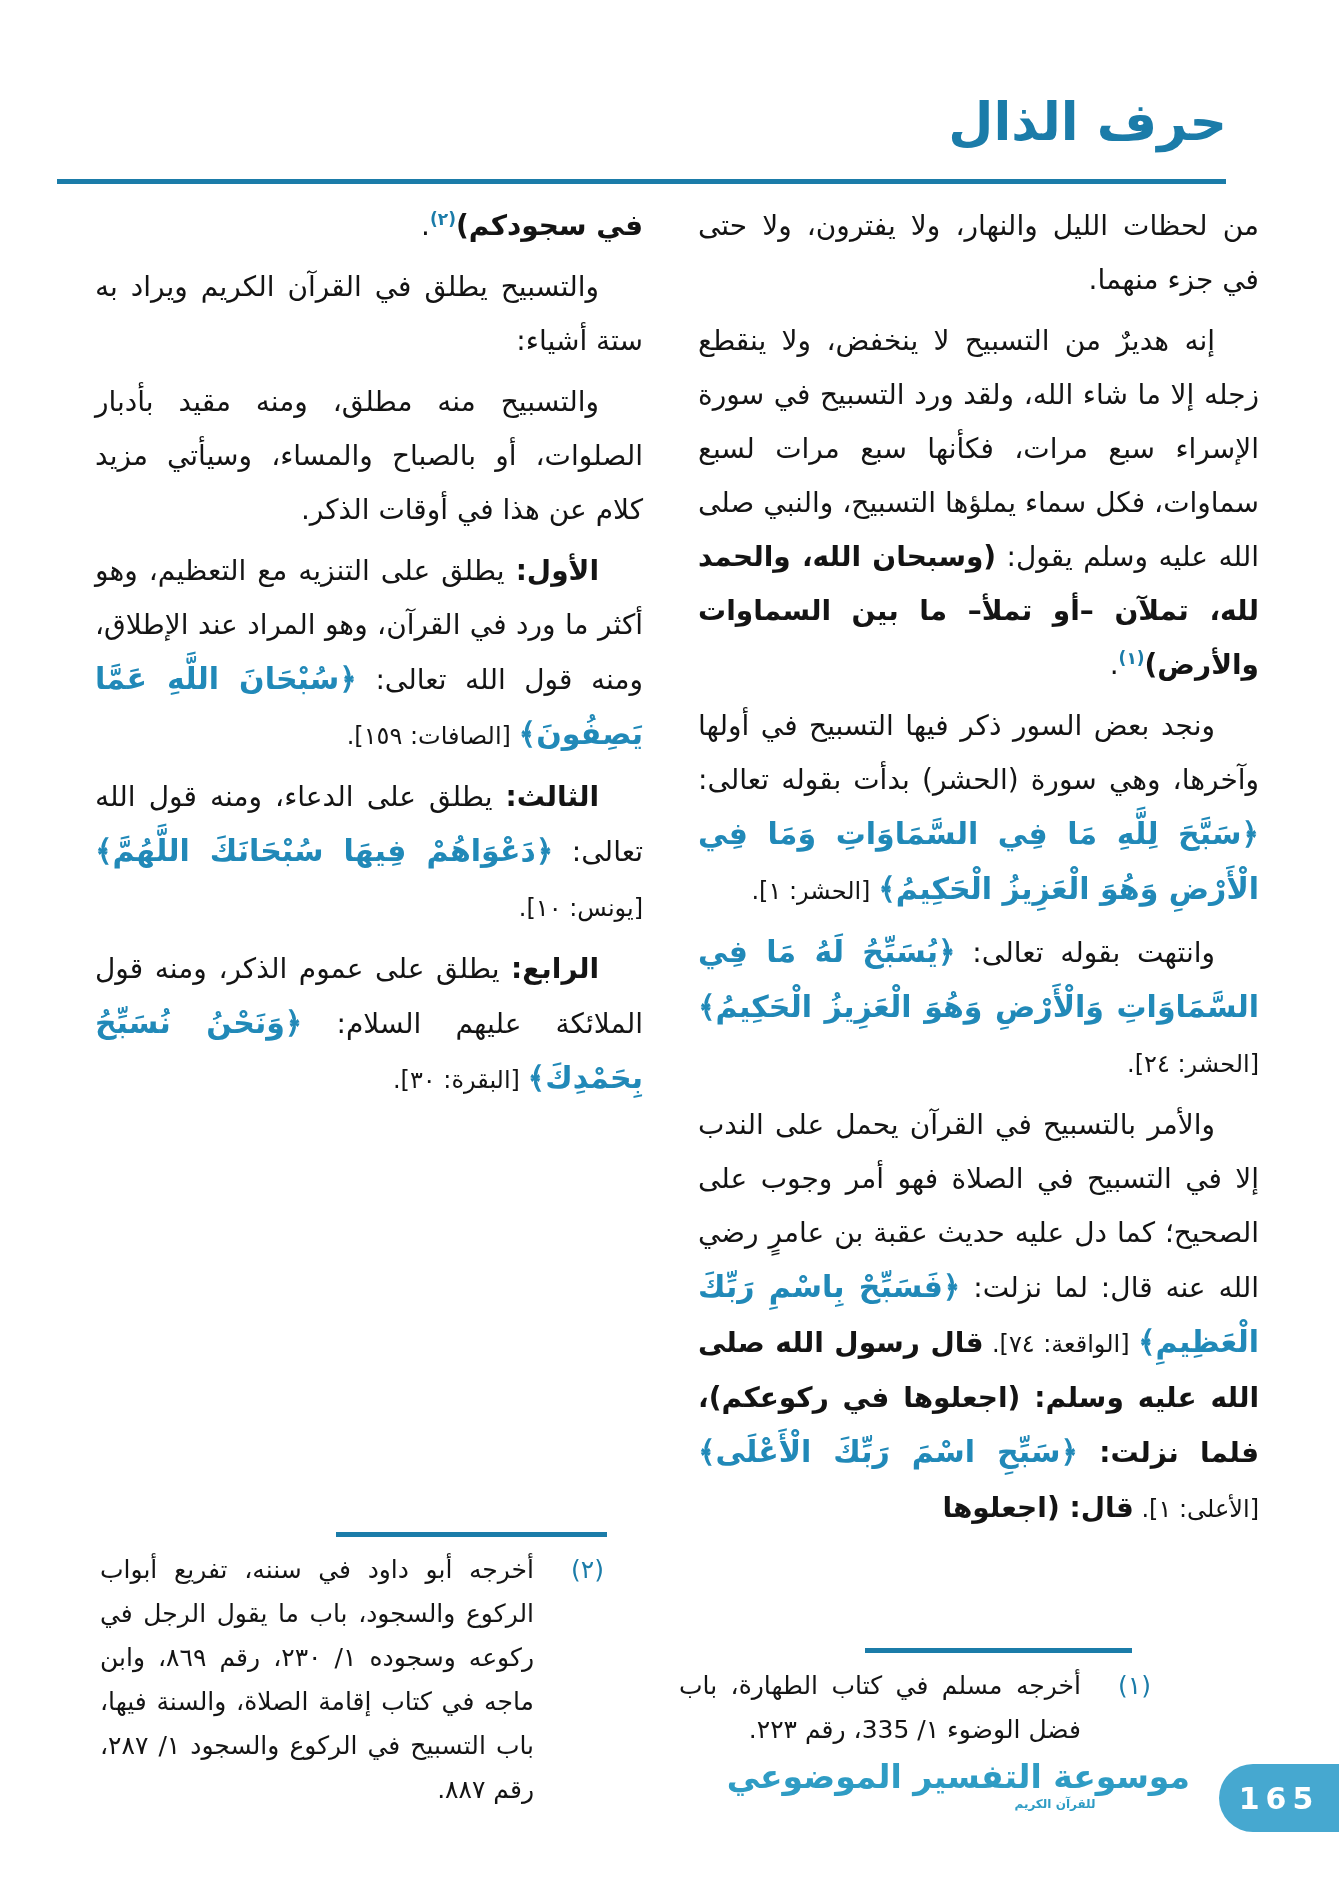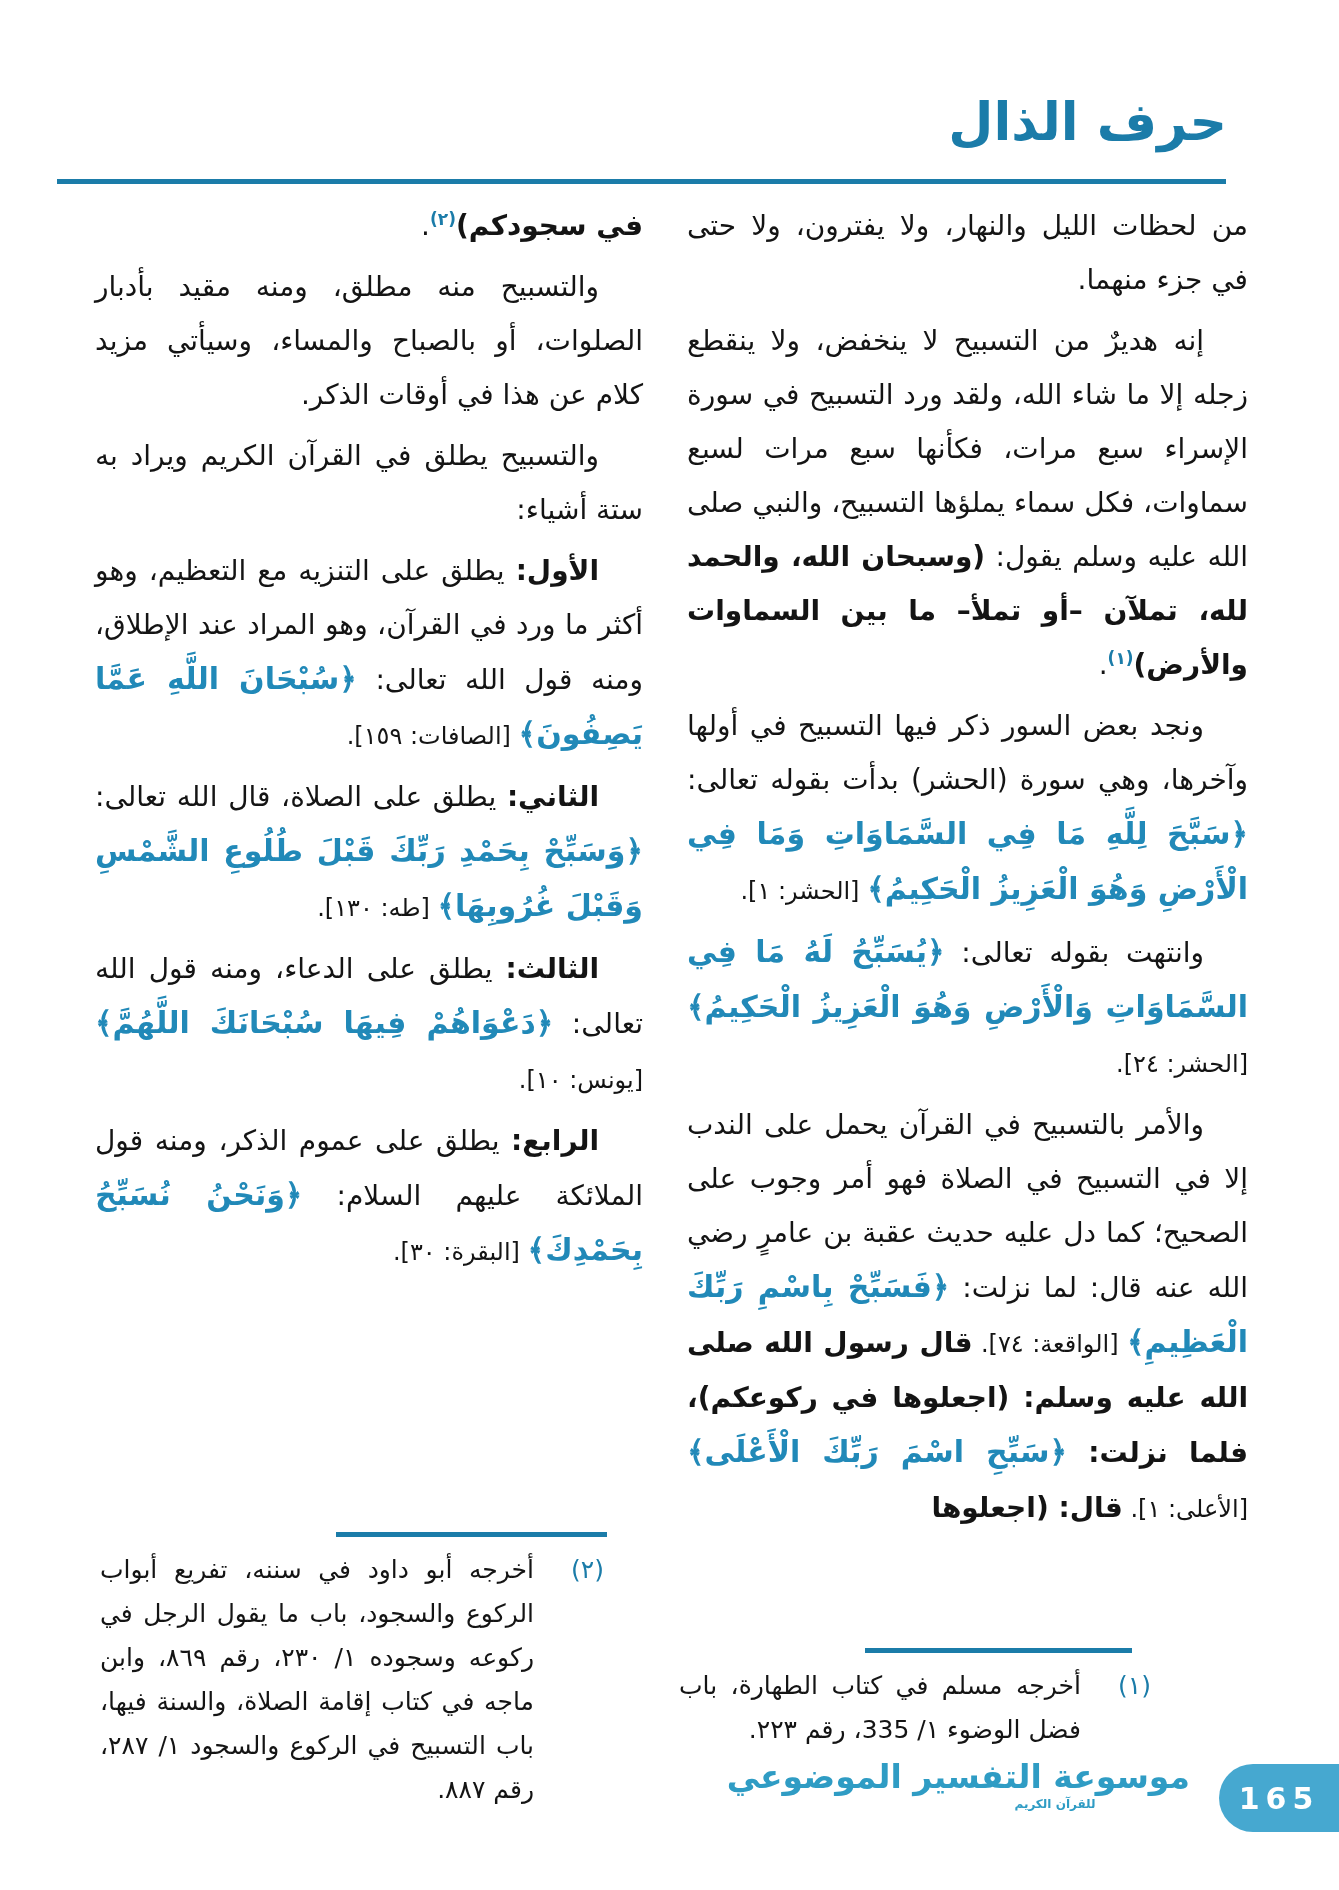--- a/index.html
+++ b/index.html
@@ -31,21 +31,21 @@
     position:absolute;top:179px;right:113px;
     width:1169px;height:5px;background:var(--accent);
   }
   
   .col{
     position:absolute;top:192px;
     text-align:justify;
     font-size:28px;line-height:54px;
     overflow:hidden;
   }
-  .col-right{right:84px;width:575px;height:1445px;}
+  .col-right{right:73px;width:575px;height:1445px;}
   .col-left{right:689px;width:562px;height:1330px;}
   .para{margin:7px;text-align:justify;}
   .para.indent{text-indent:44px;}
   .seg-n{}
   .seg-b{font-weight:bold;}
   .seg-q{color:var(--verse);font-weight:bold;font-size:30px;}
   .seg-r{font-size:24px;}
   .seg-f{color:var(--accent);font-size:17px;vertical-align:super;line-height:0;font-weight:bold;}
   
   .fn-sep{
@@ -94,24 +94,23 @@
   <div class="col col-right">
     <p class="para"><span class="seg-n">من لحظات الليل والنهار، ولا يفترون، ولا حتى في جزء منهما.</span></p>
     <p class="para indent"><span class="seg-n">إنه هديرٌ من التسبيح لا ينخفض، ولا ينقطع زجله إلا ما شاء الله، ولقد ورد التسبيح في سورة الإسراء سبع مرات، فكأنها سبع مرات لسبع سماوات، فكل سماء يملؤها التسبيح، والنبي صلى الله عليه وسلم يقول: </span><span class="seg-b">(وسبحان الله، والحمد لله، تملآن –أو تملأ– ما بين السماوات والأرض)</span><span class="seg-f">(١)</span><span class="seg-n">.</span></p>
     <p class="para indent"><span class="seg-n">ونجد بعض السور ذكر فيها التسبيح في أولها وآخرها، وهي سورة (الحشر) بدأت بقوله تعالى: </span><span class="seg-q">﴿سَبَّحَ لِلَّهِ مَا فِي السَّمَاوَاتِ وَمَا فِي الْأَرْضِ وَهُوَ الْعَزِيزُ الْحَكِيمُ﴾</span><span class="seg-r"> [الحشر: ١].</span></p>
     <p class="para indent"><span class="seg-n">وانتهت بقوله تعالى: </span><span class="seg-q">﴿يُسَبِّحُ لَهُ مَا فِي السَّمَاوَاتِ وَالْأَرْضِ وَهُوَ الْعَزِيزُ الْحَكِيمُ﴾</span><span class="seg-r"> [الحشر: ٢٤].</span></p>
     <p class="para indent"><span class="seg-n">والأمر بالتسبيح في القرآن يحمل على الندب إلا في التسبيح في الصلاة فهو أمر وجوب على الصحيح؛ كما دل عليه حديث عقبة بن عامرٍ رضي الله عنه قال: لما نزلت: </span><span class="seg-q">﴿فَسَبِّحْ بِاسْمِ رَبِّكَ الْعَظِيمِ﴾</span><span class="seg-r"> [الواقعة: ٧٤]. </span><span class="seg-b">قال رسول الله صلى الله عليه وسلم: (اجعلوها في ركوعكم)، فلما نزلت: </span><span class="seg-q">﴿سَبِّحِ اسْمَ رَبِّكَ الْأَعْلَى﴾</span><span class="seg-r"> [الأعلى: ١]. </span><span class="seg-b">قال: (اجعلوها</span></p>
   </div>
 
   <div class="col col-left">
     <p class="para"><span class="seg-b">في سجودكم)</span><span class="seg-f">(٢)</span><span class="seg-n">.</span></p>
+    <p class="para indent"><span class="seg-n">والتسبيح يطلق في القرآن الكريم ويراد به ستة أشياء:</span></p>
     <p class="para indent"><span class="seg-n">والتسبيح منه مطلق، ومنه مقيد بأدبار الصلوات، أو بالصباح والمساء، وسيأتي مزيد كلام عن هذا في أوقات الذكر.</span></p>
-    <p class="para indent"><span class="seg-n">والتسبيح يطلق في القرآن الكريم ويراد به ستة أشياء:</span></p>
     <p class="para indent"><span class="seg-b">الأول:</span><span class="seg-n"> يطلق على التنزيه مع التعظيم، وهو أكثر ما ورد في القرآن، وهو المراد عند الإطلاق، ومنه قول الله تعالى: </span><span class="seg-q">﴿سُبْحَانَ اللَّهِ عَمَّا يَصِفُونَ﴾</span><span class="seg-r"> [الصافات: ١٥٩].</span></p>
-    <p class="para indent"><span class="seg-b">الثاني:</span><span class="seg-n"> يطلق على الصلاة، قال الله تعالى: </span><span class="seg-q">﴿وَسَبِّحْ بِحَمْدِ رَبِّكَ قَبْلَ طُلُوعِ الشَّمْسِ وَقَبْلَ غُرُوبِهَا﴾</span><span class="seg-r"> [طه: ١٣٠].</span></p>
     <p class="para indent"><span class="seg-b">الثالث:</span><span class="seg-n"> يطلق على الدعاء، ومنه قول الله تعالى: </span><span class="seg-q">﴿دَعْوَاهُمْ فِيهَا سُبْحَانَكَ اللَّهُمَّ﴾</span><span class="seg-r"> [يونس: ١٠].</span></p>
     <p class="para indent"><span class="seg-b">الرابع:</span><span class="seg-n"> يطلق على عموم الذكر، ومنه قول الملائكة عليهم السلام: </span><span class="seg-q">﴿وَنَحْنُ نُسَبِّحُ بِحَمْدِكَ﴾</span><span class="seg-r"> [البقرة: ٣٠].</span></p>
   </div>
 
   <div class="fn-sep fn-sep-left"></div>
   <div class="footnote fn-left">
     <span class="fn-marker">(٢)</span>
     <span class="fn-text">أخرجه أبو داود في سننه، تفريع أبواب الركوع والسجود، باب ما يقول الرجل في ركوعه وسجوده ١/ ٢٣٠، رقم ٨٦٩، وابن ماجه في كتاب إقامة الصلاة، والسنة فيها، باب التسبيح في الركوع والسجود ١/ ٢٨٧، رقم ٨٨٧.</span>
   </div>
 

